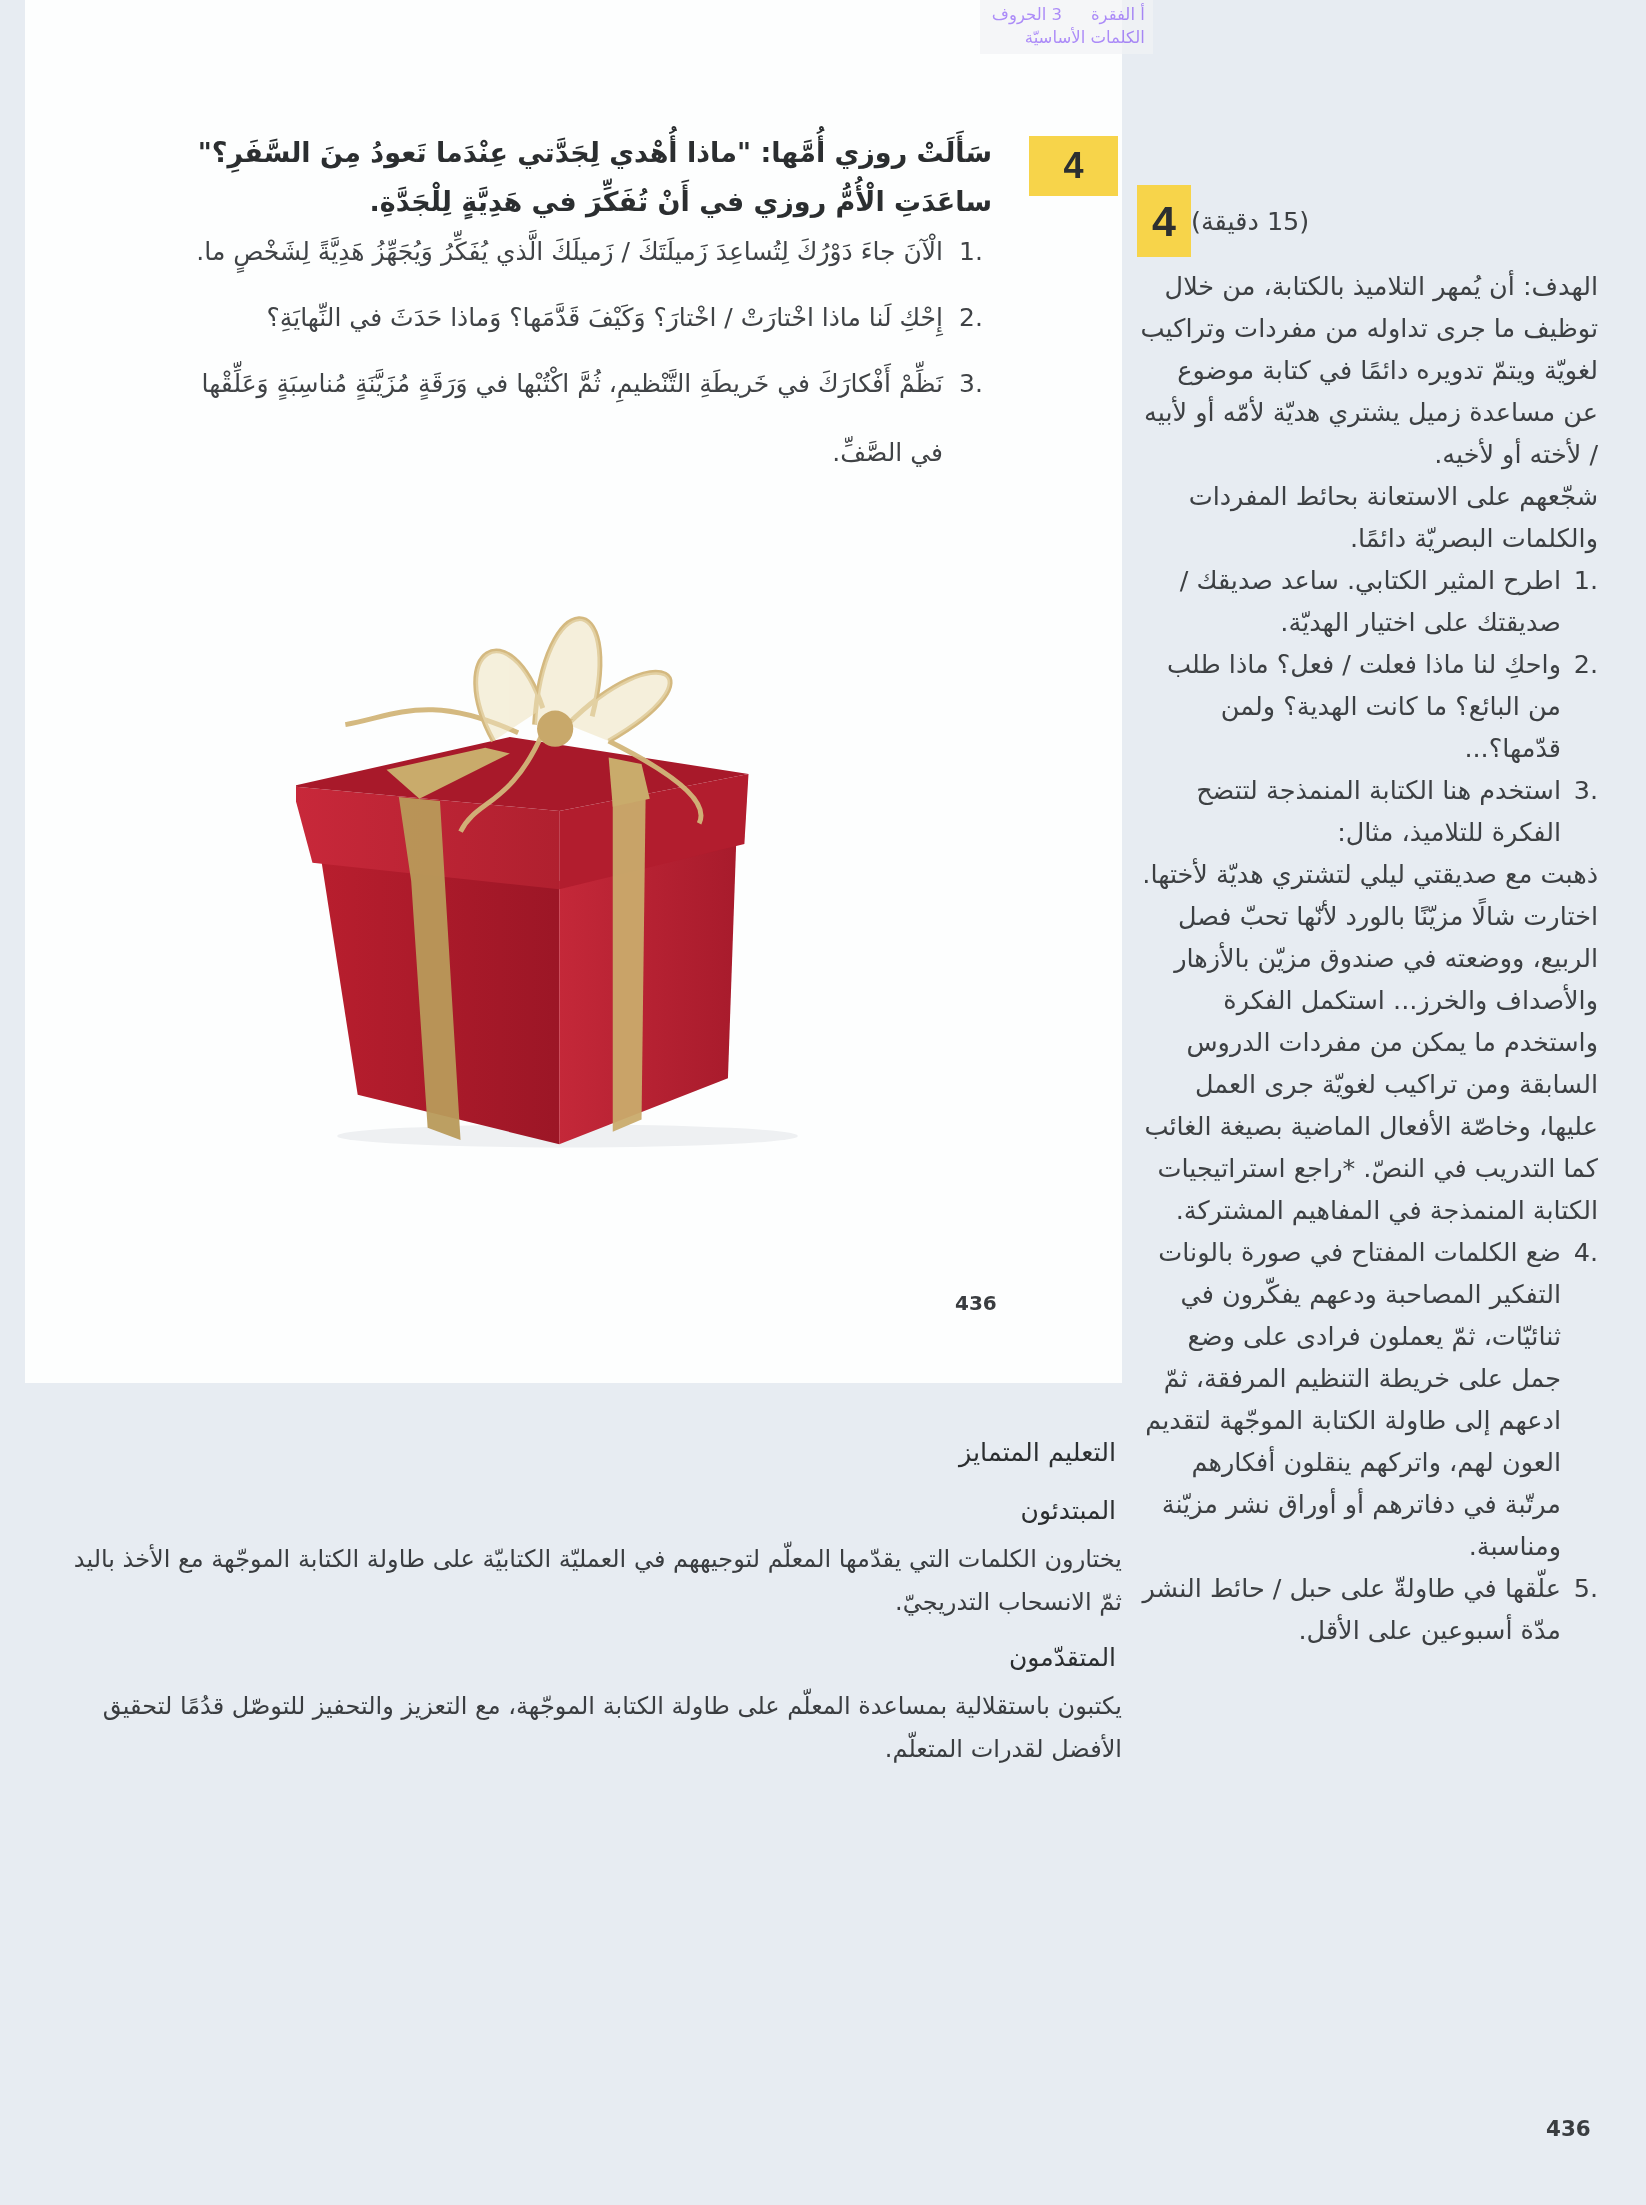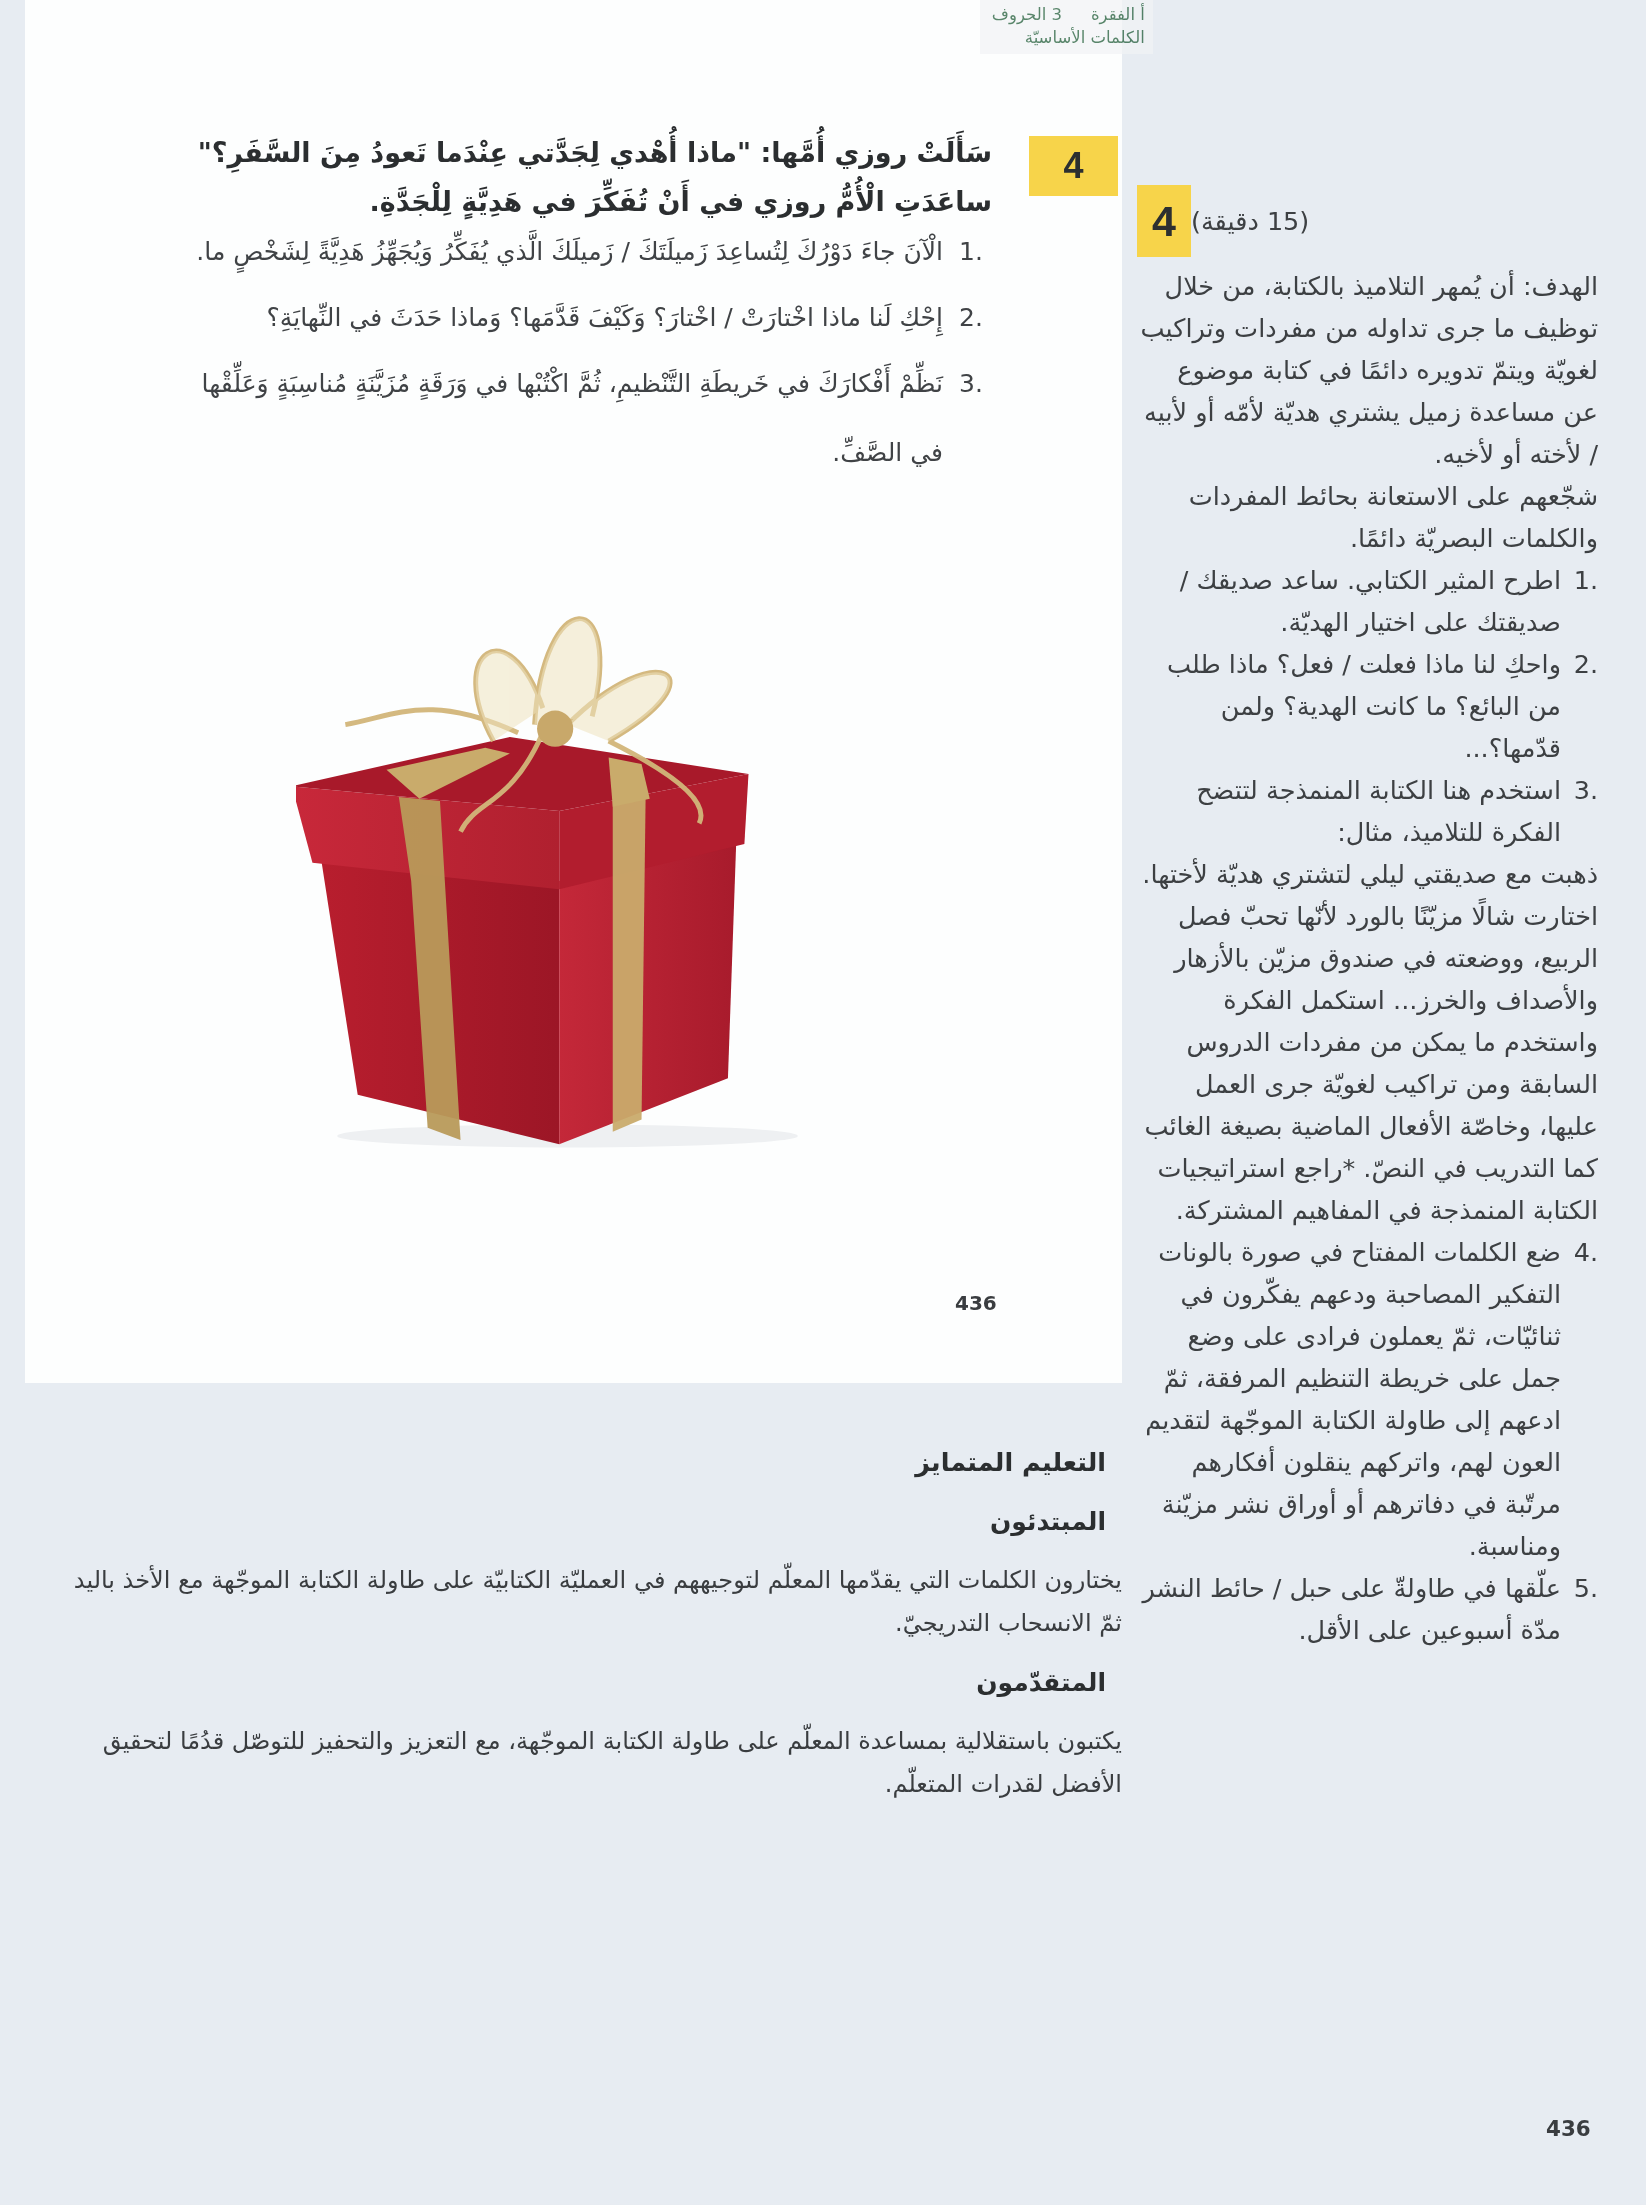--- a/index.html
+++ b/index.html
@@ -12,21 +12,21 @@
   }
   .inset-page {
     position: absolute; left: 25px; top: 0; width: 1097px; height: 1383px;
     background: #fdfefe;
   }
   .faded-header {
     position: absolute; left: 955px; top: 0; width: 173px; height: 54px;
     background: #f2f4f6; opacity: .7;
   }
   .faded-header span {
-    position: absolute; font-size: 16.5px; color: #14532d; direction: rtl;
+    position: absolute; font-size: 16.5px; color: #8b5cf6; direction: rtl;
   }
   .badge {
     position: absolute; background: #f7d44a;
     display: flex; align-items: center; justify-content: center;
     font-family: "Liberation Sans", sans-serif; font-weight: bold; color: #2c2f30;
   }
   .rtl { direction: rtl; text-align: right; }
   .task-question {
     position: absolute; right: 655px; top: 128px; width: 856px;
     font-family: "DejaVu Sans", sans-serif; font-weight: bold;
@@ -46,21 +46,21 @@
     position: absolute; left: 296px; top: 535px; width: 543px; height: 626px;
   }
   .inset-pageno {
     position: absolute; left: 955px; top: 1291px;
     font-family: "DejaVu Sans", sans-serif; font-weight: bold; font-size: 20px; color: #3a3d40;
   }
   .diff {
     position: absolute; right: 525px; top: 1425px; width: 1071px;
     font-size: 24px; line-height: 43px; color: #3a3d40;
   }
-  .diff h3, .diff h4 { margin: 16px; font-weight: bold; color: #2b2e30; }
+  .diff h3, .diff h4 { margin: 6px; font-weight: normal; color: #2b2e30; }
   .diff h3 { font-size: 25.5px; margin-bottom: 15px; }
   .diff h4 { font-size: 25px; }
   .diff p { margin: 0 0 11.5px 0; }
   .side {
     position: absolute; right: 49px; top: 185px; width: 461px;
     font-size: 25.5px; line-height: 42px; color: #3d4043;
   }
   .side .head { display: flex; flex-direction: row-reverse; align-items: center; justify-content: flex-start; margin-bottom: 8.2px; }
   .side .head .duration { margin-right: 2px; font-size: 25.5px; }
   .side p { margin: 0; }

